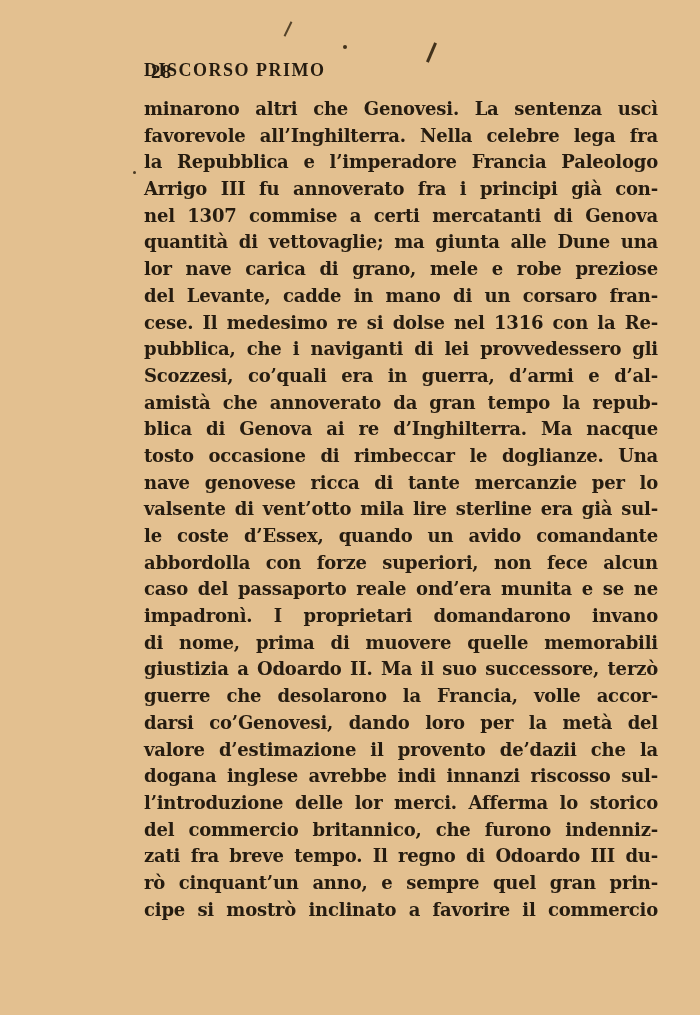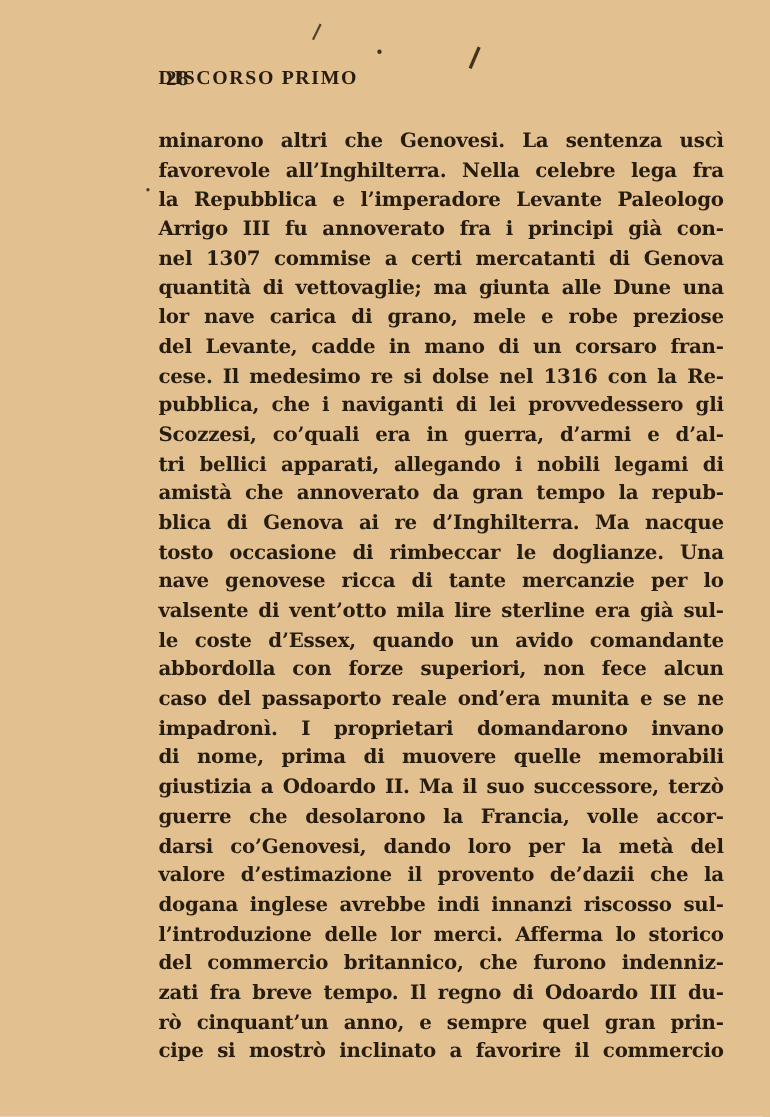--- a/index.html
+++ b/index.html
@@ -41,21 +41,20 @@
     font-size: 18px;
     font-weight: bold;
     letter-spacing: 1.5px;
     white-space: nowrap;
   }
   .page-body {
     position: absolute;
     left: 144px;
     top: 96px;
     width: 514px;
-    margin-top: 20px;
   }
   .line {
     font-size: 18px;
     font-weight: bold;
     line-height: 26.7px;
     height: 26.7px;
     letter-spacing: -0.2px;
     text-align: justify;
     text-align-last: justify;
     white-space: normal;
@@ -108,30 +107,29 @@
   <div class="scan-mark mark-speck-1"></div>
 
   <header class="page-header">
     <span class="page-number">28</span>
     <span class="running-title">DISCORSO PRIMO</span>
   </header>
 
   <main class="page-body">
       <div class="line">minarono altri che Genovesi. La sentenza uscì</div>
       <div class="line">favorevole all’Inghilterra. Nella celebre lega fra</div>
-      <div class="line">la Repubblica e l’imperadore Levante Paleologo</div>
+      <div class="line">la Repubblica e l’imperadore Francia Paleologo</div>
       <div class="line">Arrigo III fu annoverato fra i principi già con-</div>
       <div class="line">nel 1307 commise a certi mercatanti di Genova</div>
       <div class="line">quantità di vettovaglie; ma giunta alle Dune una</div>
       <div class="line">lor nave carica di grano, mele e robe preziose</div>
       <div class="line">del Levante, cadde in mano di un corsaro fran-</div>
       <div class="line">cese. Il medesimo re si dolse nel 1316 con la Re-</div>
       <div class="line">pubblica, che i naviganti di lei provvedessero gli</div>
       <div class="line">Scozzesi, co’quali era in guerra, d’armi e d’al-</div>
-      <div class="line">tri bellici apparati, allegando i nobili legami di</div>
       <div class="line">amistà che annoverato da gran tempo la repub-</div>
       <div class="line">blica di Genova ai re d’Inghilterra. Ma nacque</div>
       <div class="line">tosto occasione di rimbeccar le doglianze. Una</div>
       <div class="line">nave genovese ricca di tante mercanzie per lo</div>
       <div class="line">valsente di vent’otto mila lire sterline era già sul-</div>
       <div class="line">le coste d’Essex, quando un avido comandante</div>
       <div class="line">abbordolla con forze superiori, non fece alcun</div>
       <div class="line">caso del passaporto reale ond’era munita e se ne</div>
       <div class="line">impadronì. I proprietari domandarono invano</div>
       <div class="line">di nome, prima di muovere quelle memorabili</div>

